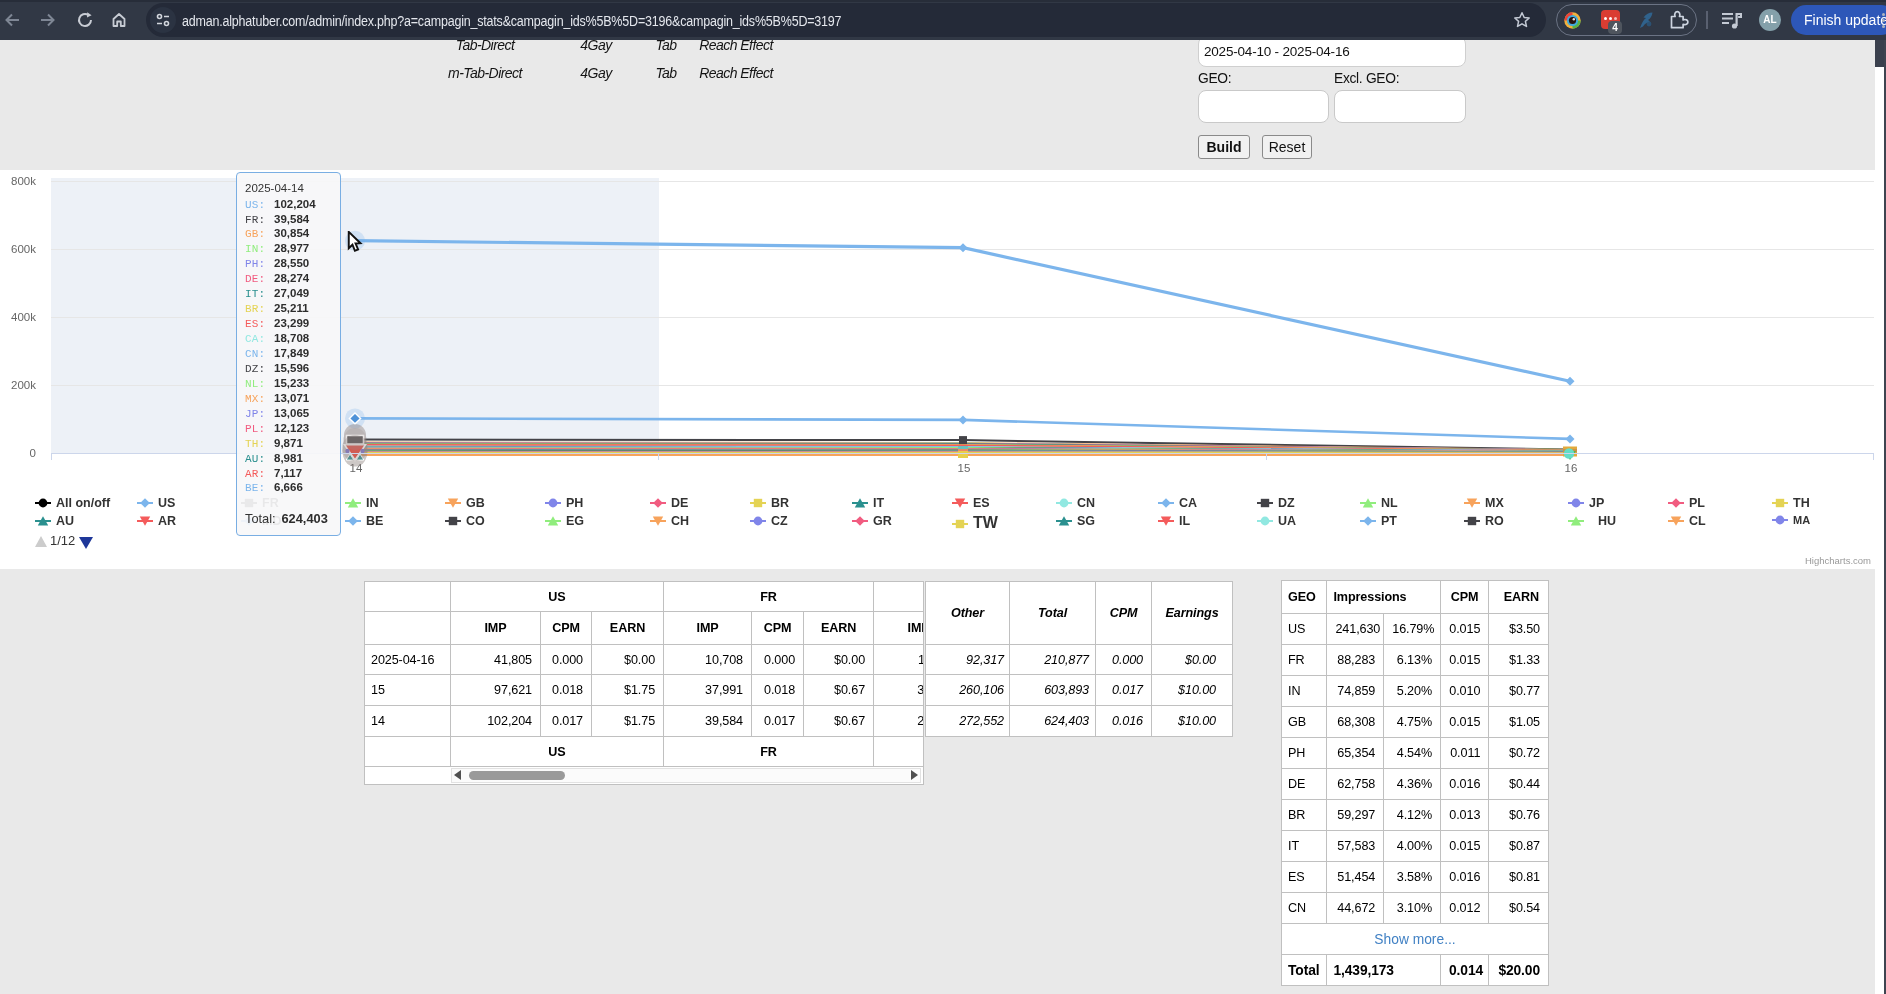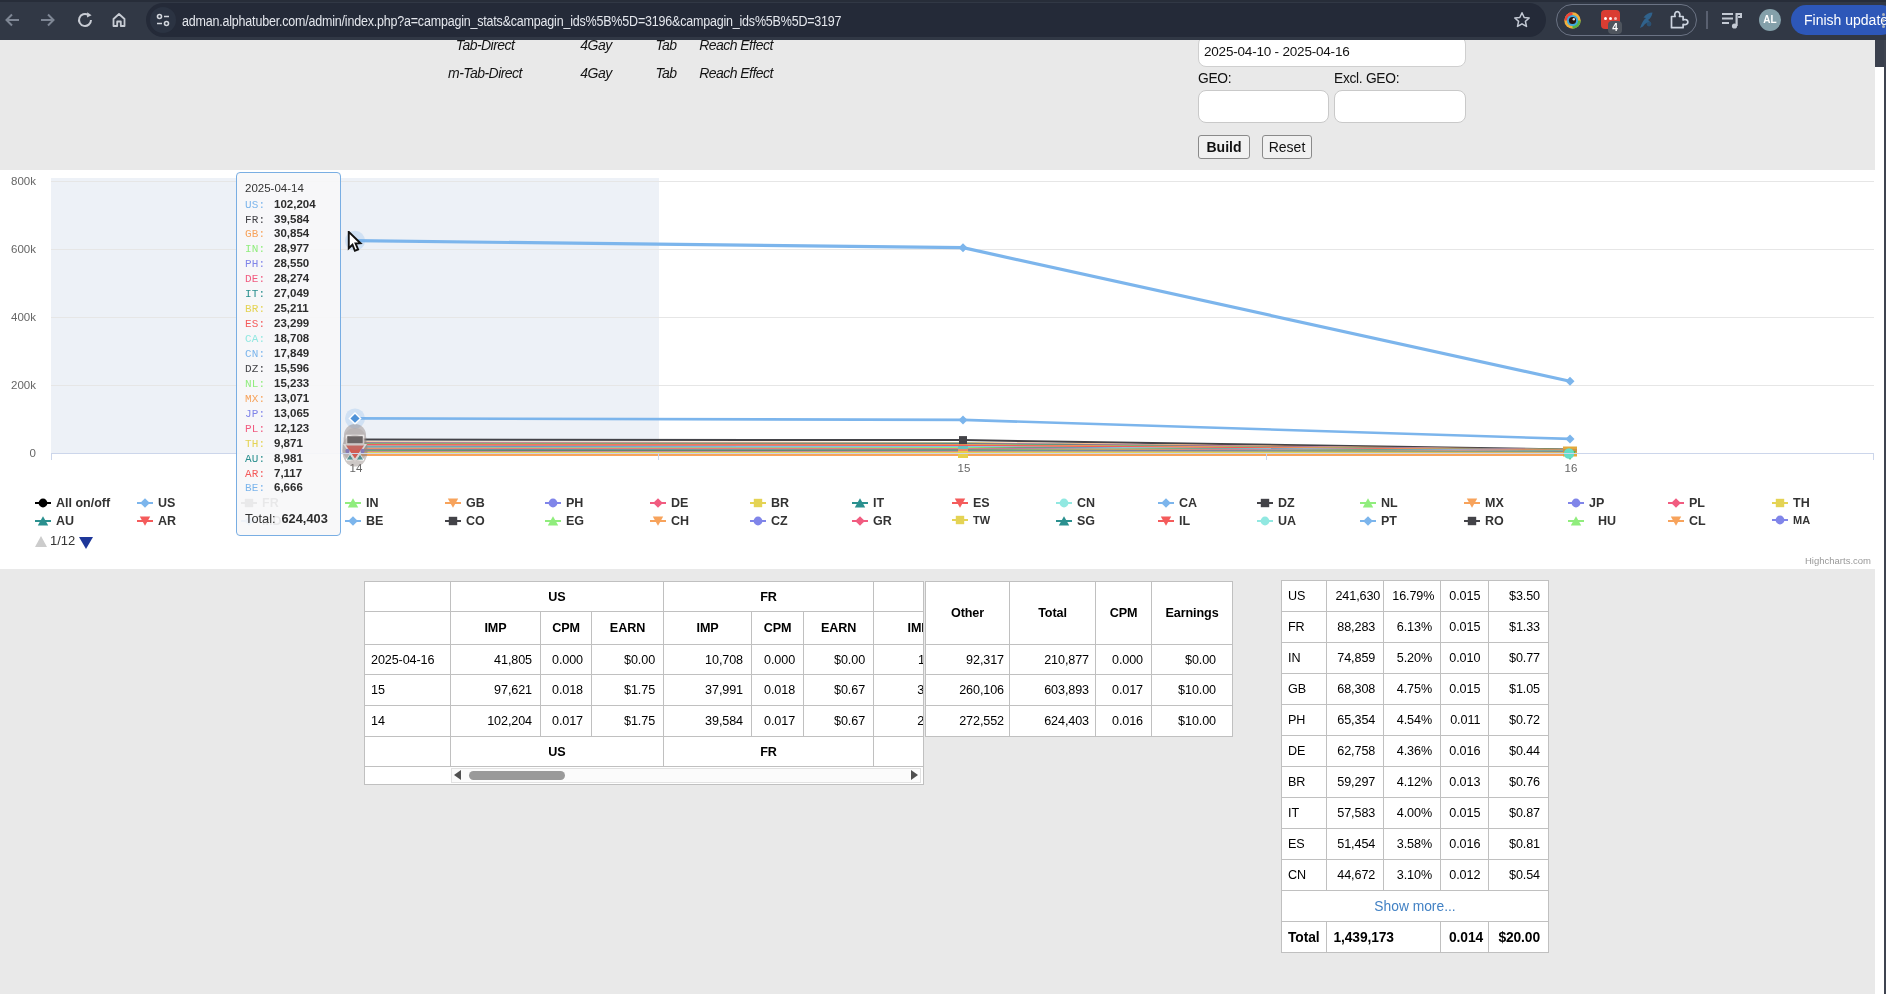--- a/index.html
+++ b/index.html
@@ -308,21 +308,21 @@
             <path d="M2.8 1.4 L13.2 1.4 L8 10.8 Z" fill="#f7a35c"></path>
           </svg><span style="margin-left:5px;vertical-align:1px;">CH</span></div>
       <div class="abs" style="left:750px;top:344px;height:16px;white-space:nowrap;font-size:12.5px;font-weight:bold;color:#333;"><svg width="16" height="12" viewBox="0 0 16 12" style="vertical-align:-1px;">
             <rect x="0" y="5" width="16" height="2" fill="#8085e9"></rect>
             <circle cx="8" cy="6" r="4.4" fill="#8085e9"></circle>
           </svg><span style="margin-left:5px;vertical-align:1px;">CZ</span></div>
       <div class="abs" style="left:852px;top:344px;height:16px;white-space:nowrap;font-size:12.5px;font-weight:bold;color:#333;"><svg width="16" height="12" viewBox="0 0 16 12" style="vertical-align:-1px;">
             <rect x="0" y="5" width="16" height="2" fill="#f15c80"></rect>
             <path d="M8 1.2 L12.8 6 L8 10.8 L3.2 6 Z" fill="#f15c80"></path>
           </svg><span style="margin-left:5px;vertical-align:1px;">GR</span></div>
-      <div class="abs" style="left:952px;top:344px;height:16px;white-space:nowrap;font-size:11px;font-weight:bold;color:#333;"><svg width="16" height="12" viewBox="0 0 16 12" style="vertical-align:-1px;">
+      <div class="abs" style="left:952px;top:344px;height:16px;white-space:nowrap;font-size:16px;font-weight:bold;color:#333;"><svg width="16" height="12" viewBox="0 0 16 12" style="vertical-align:-1px;">
             <rect x="0" y="5" width="16" height="2" fill="#e4d354"></rect>
             <rect x="3.8" y="1.8" width="8.4" height="8.4" fill="#e4d354"></rect>
           </svg><span style="margin-left:5px;vertical-align:1px;">TW</span></div>
       <div class="abs" style="left:1056px;top:344px;height:16px;white-space:nowrap;font-size:12.5px;font-weight:bold;color:#333;"><svg width="16" height="12" viewBox="0 0 16 12" style="vertical-align:-1px;">
             <rect x="0" y="5" width="16" height="2" fill="#2b908f"></rect>
             <path d="M8 1.2 L13.2 10.6 L2.8 10.6 Z" fill="#2b908f"></path>
           </svg><span style="margin-left:5px;vertical-align:1px;">SG</span></div>
       <div class="abs" style="left:1158px;top:344px;height:16px;white-space:nowrap;font-size:12.5px;font-weight:bold;color:#333;"><svg width="16" height="12" viewBox="0 0 16 12" style="vertical-align:-1px;">
             <rect x="0" y="5" width="16" height="2" fill="#f45b5b"></rect>
             <path d="M2.8 1.4 L13.2 1.4 L8 10.8 Z" fill="#f45b5b"></path>
@@ -439,21 +439,21 @@
     </div>
 
     <div style="position:relative;width:556px;height:17px;background:#fff;">
       <div style="position:absolute;left:86px;top:1px;width:470px;height:15px;background:#fbfbfb;border:1px solid #e2e2e2;box-sizing:border-box;"></div>
       <div style="position:absolute;left:89px;top:3px;width:0;height:0;border-top:5px solid transparent;border-bottom:5px solid transparent;border-right:7px solid #505050;"></div>
       <div style="position:absolute;left:546px;top:3px;width:0;height:0;border-top:5px solid transparent;border-bottom:5px solid transparent;border-left:7px solid #505050;"></div>
       <div style="position:absolute;left:104px;top:3.5px;width:96px;height:9px;border-radius:5px;background:#9a9a9a;"></div>
     </div>
   </div>
   <div class="abs" id="tableB" style="left:925px;top:581px;">
-    <table class="t" style="width:307px;">
+    <table class="t" style="width:307px;font-style:italic;">
       <colgroup>
           <col style="width:84px;">
           <col style="width:86px;">
           <col style="width:56px;">
           <col style="width:81px;">
         </colgroup>
       <tbody>
           <tr style="height:63px;">
             <th>Other</th>
             <th>Total</th>
@@ -484,20 +484,26 @@
   <div class="abs" id="tableC" style="left:1281px;top:580px;">
     <table class="t" style="width:268px;">
       <colgroup>
           <col style="width:32px;">
           <col style="width:40px;">
           <col style="width:40px;">
           <col style="width:34px;">
           <col style="width:42px;">
         </colgroup>
       <tbody>
+          <tr style="height:33px;">
+            <th style="text-align:left;padding-left:6px;">GEO</th>
+            <th colspan="2" style="text-align:left;padding-left:6px;">Impressions</th>
+            <th>CPM</th>
+            <th style="text-align:right;padding-right:9px;">EARN</th>
+          </tr>
       <tr style="height:31px;">
             <td style="padding-left:6px;">US</td>
             <td class="num">241,630</td>
             <td class="num">16.79%</td>
             <td class="num">0.015</td>
             <td class="num">$3.50</td>
           </tr>
       <tr style="height:31px;">
             <td style="padding-left:6px;">FR</td>
             <td class="num">88,283</td>

